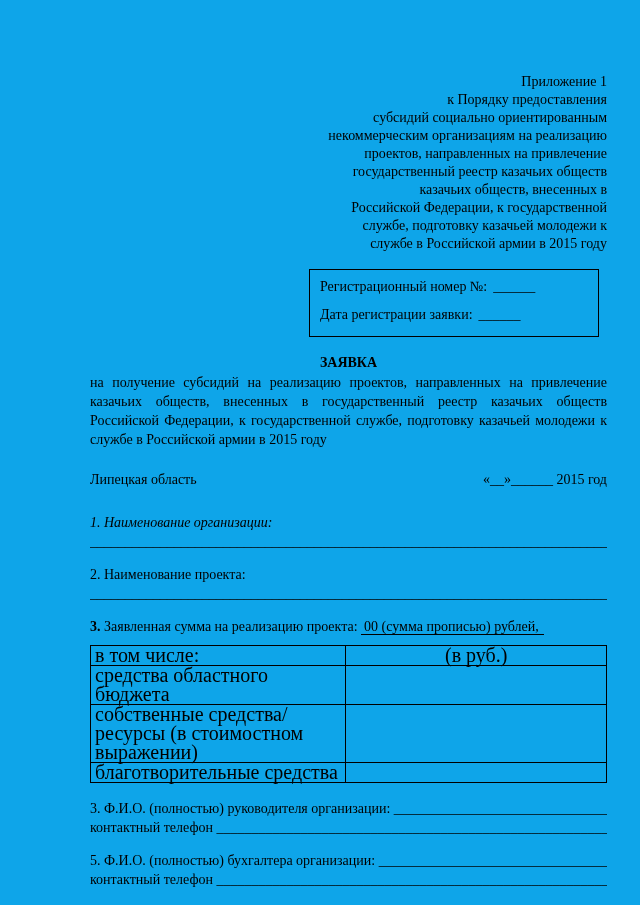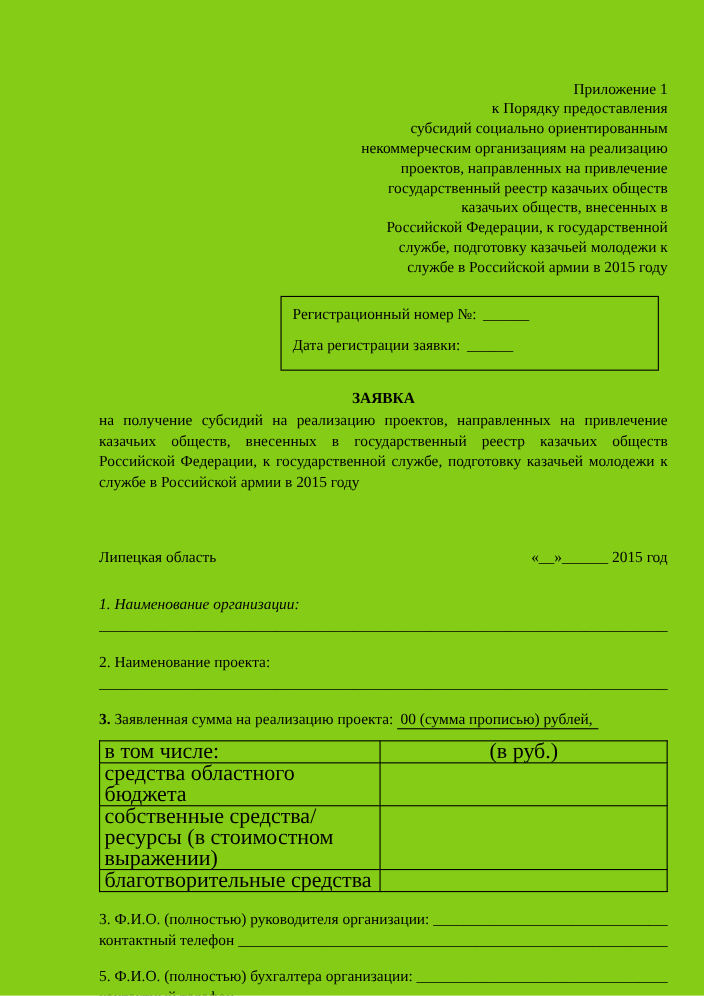--- a/index.html
+++ b/index.html
@@ -10,49 +10,49 @@
     background: #ffffff;
     color: #000000;
     font-family: "Liberation Serif", serif;
     font-size: 14px;
   }
   .page {
     width: 640px;
     height: 905px;
     padding: 73px 33px 20px 90px;
     overflow: hidden;
-    background: #84cc16;
+    background: #0ea5e9;
   }
   .header-block {
     text-align: right;
     line-height: 18px;
   }
   .reg-box {
     border: 1px solid #000;
-    width: 344px;
+    width: 290px;
     margin: 16px 8px 0 auto;
     padding: 8px 10px 12px 10px;
   }
   .reg-line { line-height: 18px; white-space: nowrap; overflow: hidden; }
   .reg-line + .reg-line { margin-top: 10px; }
   .reg-value { margin-left: 6px; }
   .doc-title {
     text-align: center;
     font-weight: bold;
     margin-top: 16px;
     line-height: 20px;
   }
   .intro {
     text-align: justify;
     line-height: 19px;
   }
   .region-row {
     display: flex;
     justify-content: space-between;
-    margin-top: 50px;
+    margin-top: 22px;
     line-height: 18px;
   }
   .form-item { margin-top: 14px; line-height: 19px; }
   .item-first { margin-top: 24px; font-style: italic; }
   .clip { white-space: nowrap; overflow: hidden; }
   .underlined { border-bottom: 1px solid #000; padding: 0 5px 0 3px; }
   .bold { font-weight: bold; }
   table.sum-table {
     border-collapse: collapse;
     width: 100%;

